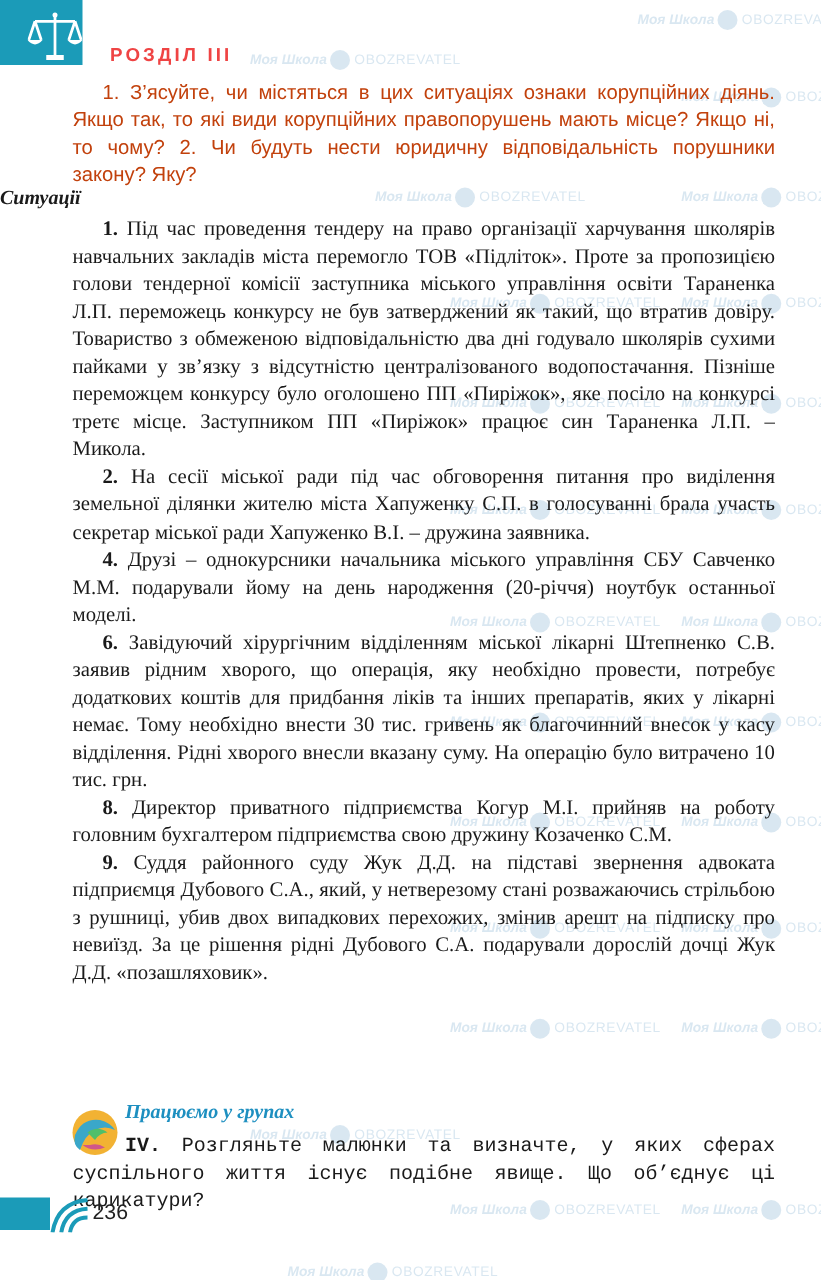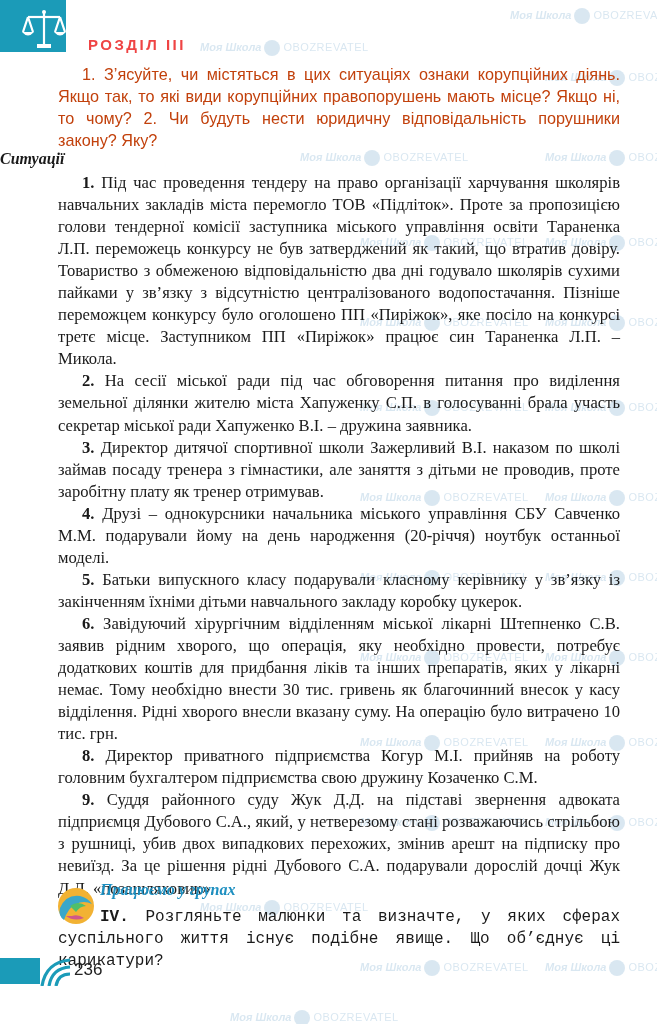--- a/index.html
+++ b/index.html
@@ -107,23 +107,21 @@
 
 <div class="section-label">РОЗДІЛ III</div>
 
 <div class="task-intro">1. З’ясуйте, чи містяться в цих ситуаціях ознаки корупційних діянь. Якщо так, то які види корупційних правопорушень мають місце? Якщо ні, то чому? 2. Чи будуть нести юридичну відповідальність порушники закону? Яку?</div>
 
 <div class="situations-title">Ситуації</div>
 
 <div class="situations">
   <p><span class="num">1.</span><span> Під час проведення тендеру на право організації харчування школярів навчальних закладів міста перемогло ТОВ «Підліток». Проте за пропозицією голови тендерної комісії заступника міського управління освіти Тараненка Л.П. переможець конкурсу не був затверджений як такий, що втратив довіру. Товариство з обмеженою відповідальністю два дні годувало школярів сухими пайками у зв’язку з відсутністю централізованого водопостачання. Пізніше переможцем конкурсу було оголошено ПП «Пиріжок», яке посіло на конкурсі третє місце. Заступником ПП «Пиріжок» працює син Тараненка Л.П. – Микола.</span></p>
   <p><span class="num">2.</span><span> На сесії міської ради під час обговорення питання про виділення земельної ділянки жителю міста Хапуженку С.П. в голосуванні брала участь секретар міської ради Хапуженко В.І. – дружина заявника.</span></p>
-  <p><span class="num">3.</span><span> Директор дитячої спортивної школи Зажерливий В.І. наказом по школі займав посаду тренера з гімнастики, але заняття з дітьми не проводив, проте заробітну плату як тренер отримував.</span></p>
   <p><span class="num">4.</span><span> Друзі – однокурсники начальника міського управління СБУ Савченко М.М. подарували йому на день народження (20-річчя) ноутбук останньої моделі.</span></p>
-  <p><span class="num">5.</span><span> Батьки випускного класу подарували класному керівнику у зв’язку із закінченням їхніми дітьми навчального закладу коробку цукерок.</span></p>
   <p><span class="num">6.</span><span> Завідуючий хірургічним відділенням міської лікарні Штепненко С.В. заявив рідним хворого, що операція, яку необхідно провести, потребує додаткових коштів для придбання ліків та інших препаратів, яких у лікарні немає. Тому необхідно внести 30 тис. гривень як благочинний внесок у касу відділення. Рідні хворого внесли вказану суму. На операцію було витрачено 10 тис. грн.</span></p>
   <p><span class="num">8.</span><span> Директор приватного підприємства Когур М.І. прийняв на роботу головним бухгалтером підприємства свою дружину Козаченко С.М.</span></p>
   <p><span class="num">9.</span><span> Суддя районного суду Жук Д.Д. на підставі звернення адвоката підприємця Дубового С.А., який, у нетверезому стані розважаючись стрільбою з рушниці, убив двох випадкових перехожих, змінив арешт на підписку про невиїзд. За це рішення рідні Дубового С.А. подарували дорослій дочці Жук Д.Д. «позашляховик».</span></p>
 </div>
 
 <div class="group-icon">
   <svg width="40" height="40" viewBox="0 0 40 40">
     <circle cx="20" cy="20" r="18" fill="#f2b233"></circle>
     <path d="M4 22 Q10 8 24 10 Q32 12 36 18 Q28 14 20 18 Q12 22 8 34 Q2 30 4 22 Z" fill="#3aa7c9"></path>
     <path d="M14 20 Q22 14 30 20 Q24 20 20 26 Z" fill="#4fbf6a"></path>

